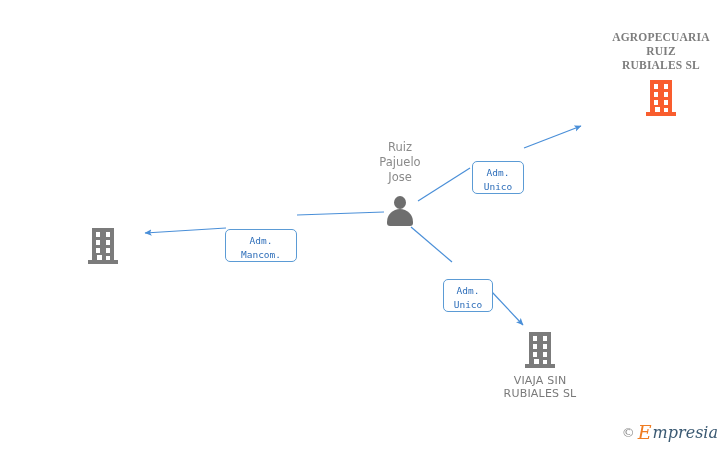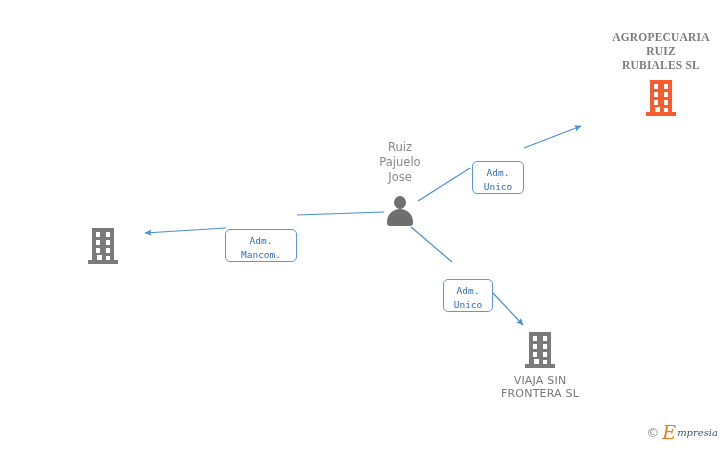--- a/index.html
+++ b/index.html
@@ -155,21 +155,21 @@
     color: #f07d23;
     font-family: "DejaVu Serif", serif;
     font-style: italic;
     font-size: 19px;
     line-height: 1;
   }
   #watermark .brand-rest {
     color: #3b5a73;
     font-family: "DejaVu Serif", serif;
     font-style: italic;
-    font-size: 10px;
+    font-size: 16px;
     line-height: 1;
     margin-left: -2px;
   }
 </style>
 </head>
 <body>
 
 <div id="canvas">
 
   <svg id="edges" viewBox="0 0 728 450" xmlns="http://www.w3.org/2000/svg">
@@ -246,21 +246,21 @@
       <div class="win" style="left:18px; top:4px;"></div>
       <div class="win" style="left:8px;  top:12px;"></div>
       <div class="win" style="left:18px; top:12px;"></div>
       <div class="win" style="left:8px;  top:20px;"></div>
       <div class="win" style="left:18px; top:20px;"></div>
       <div class="win" style="left:18px; top:28px;"></div>
       <div class="door"></div>
       <div class="bld-base"></div>
     </div>
     <div class="node-label" style="margin-top:6px;">VIAJA SIN
-FRONTERA SL</div>
+RUBIALES SL</div>
   </div>
 
   <div class="chip" style="left:472px; top:141px; width:52px; height:33px;">Adm.
 Unico</div>
 
   <div class="chip" style="left:225px; top:209px; width:72px; height:33px;">Adm.
 Mancom.</div>
 
   <div class="chip" style="left:443px; top:259px; width:50px; height:33px;">Adm.
 Unico</div>

